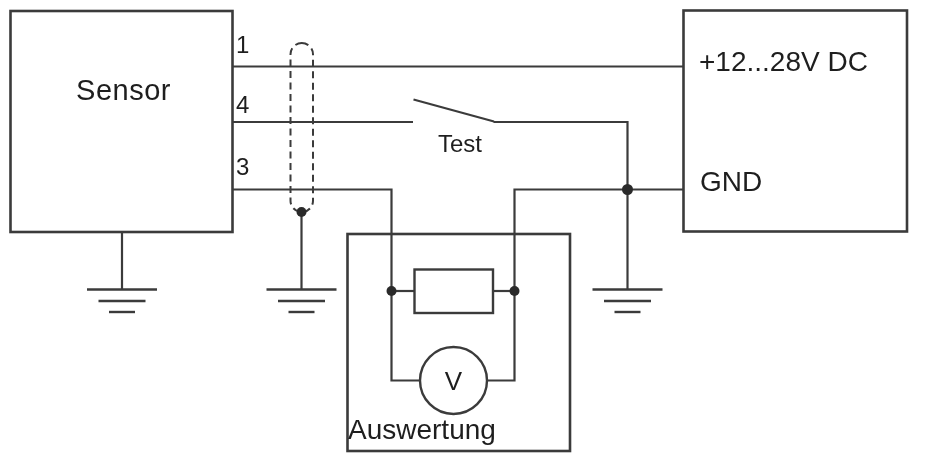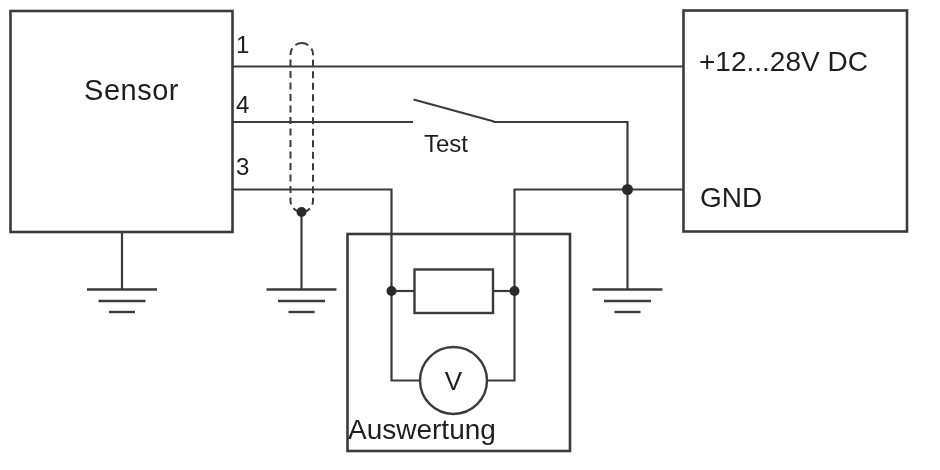--- a/index.html
+++ b/index.html
@@ -20,53 +20,53 @@
     position: absolute;
     left: 0;
     top: 0;
   }
   .label {
     position: absolute;
     white-space: nowrap;
     color: #1e1e1e;
   }
   .sensor-title {
-    left: 20px;
+    left: 12px;
     top: 72px;
     width: 223px;
     text-align: center;
     font-size: 29px;
     line-height: 36px;
     letter-spacing: 0.5px;
   }
   .pin-label {
     font-size: 24px;
     line-height: 24px;
     left: 236px;
   }
   .pin-1 { top: 33px; }
   .pin-4 { top: 93px; }
   .pin-3 { top: 155px; }
   .test-label {
-    left: 406px;
+    left: 420px;
     top: 132px;
     width: 80px;
     text-align: center;
     font-size: 24px;
     line-height: 24px;
   }
   .voltage-label {
     left: 699px;
     top: 48px;
     font-size: 28px;
     line-height: 28px;
   }
   .gnd-label {
     left: 700px;
-    top: 184px;
+    top: 168px;
     font-size: 28px;
     line-height: 28px;
   }
   .meter-label {
     left: 433px;
     top: 368px;
     width: 41px;
     text-align: center;
     font-size: 26px;
     line-height: 26px;

